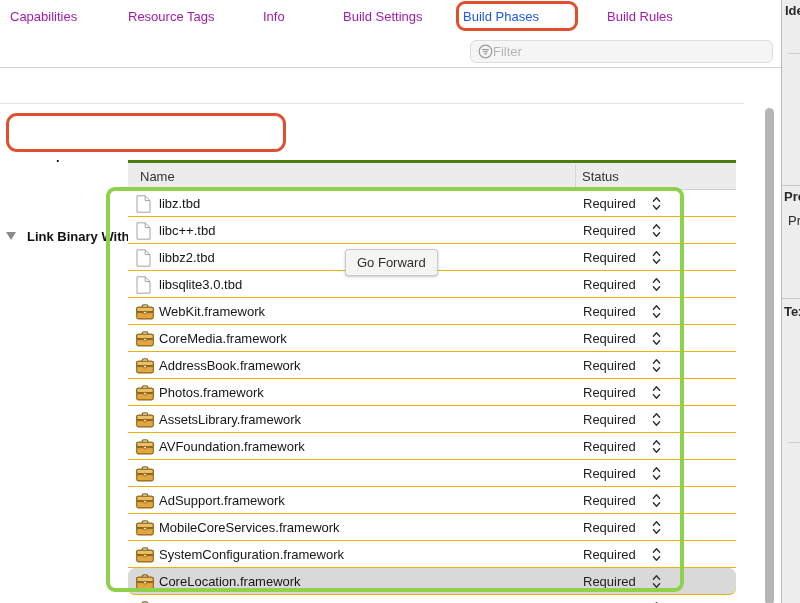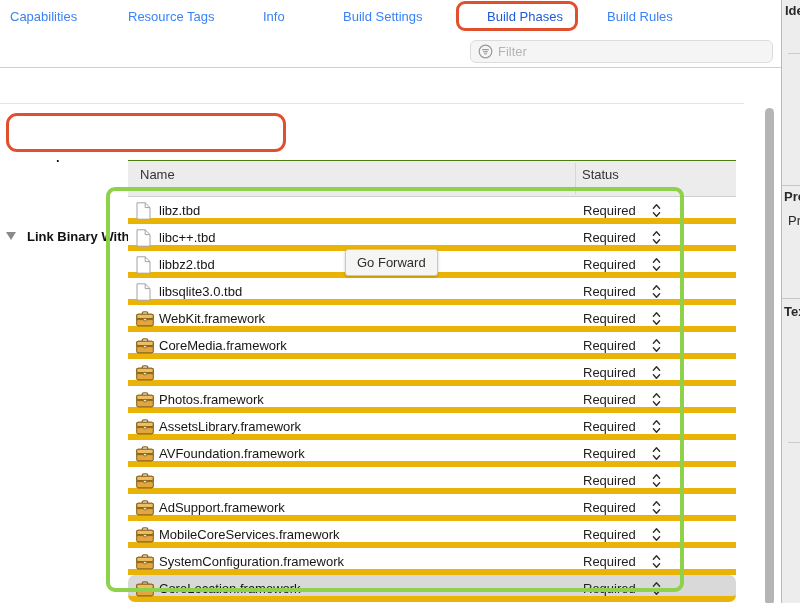--- a/index.html
+++ b/index.html
@@ -1,45 +1,45 @@
 <!DOCTYPE html>
 <html><head>
 <meta charset="utf-8">
 <style>
   html,body{margin:0;padding:0;background:#fff;}
   .stage{position:relative;width:800px;height:603px;overflow:hidden;background:#fff;
          font-family:"Liberation Sans","DejaVu Sans",sans-serif;font-size:13px;color:#1d1d1f;}
   
   .tabbar{position:absolute;left:0;top:0;width:781px;height:38px;background:#fff;border-bottom:1px solid #d9d9d9;}
-  .tab{position:absolute;top:9px;white-space:nowrap;color:#3b82f6;cursor:default;}
+  .tab{position:absolute;top:9px;white-space:nowrap;color:#a21caf;cursor:default;}
   .tab.selected{color:#1e5bd6;}
   .ring{position:absolute;border:3px solid #e0502e;border-radius:9px;pointer-events:none;box-sizing:border-box;}
   .ring-tab{left:456px;top:1px;width:122px;height:30px;}
   .ring-link{left:6px;top:113px;width:280px;height:39px;border-radius:11px;}
   
   .filterrow{position:absolute;left:0;top:38px;width:781px;height:29px;background:#fff;border-bottom:1px solid #cfcfcf;}
   .filterfield{position:absolute;left:470px;top:2px;width:303px;height:23px;background:#f5f5f5;
                border:1px solid #dcdcdc;border-radius:6px;box-sizing:border-box;display:flex;align-items:center;}
-  .filterfield .ph{color:#b4b4b4;margin-left:5px;}
+  .filterfield .ph{color:#b4b4b4;}
   .filterfield svg{margin-left:7px;flex:0 0 auto;}
   
   .sechead{position:absolute;left:0;width:744px;background:#fff;}
   .sechead .title{position:absolute;left:27px;font-weight:bold;color:#111;white-space:nowrap;}
   .tri{position:absolute;width:0;height:0;}
   .tri-right{left:9px;border-left:8px solid #8a8a8a;border-top:5px solid transparent;border-bottom:5px solid transparent;}
   .tri-down{left:6px;border-top:8px solid #8a8a8a;border-left:5px solid transparent;border-right:5px solid transparent;}
   .xbtn{position:absolute;left:722px;width:16px;height:16px;color:#5c5c5c;font-size:15px;line-height:16px;text-align:center;cursor:default;}
   .divider{position:absolute;background:#e4e4e4;height:1px;}
   
   .table{position:absolute;left:128px;top:160px;width:608px;}
-  .thead{position:relative;height:37px;background:#ececec;border-top:1px solid #4d7c0f;border-bottom:1px solid #cfcfcf;box-sizing:border-box;text-decoration:underline;}
+  .thead{position:relative;height:30px;background:#ececec;border-top:3px solid #4d7c0f;border-bottom:1px solid #cfcfcf;box-sizing:border-box;text-decoration:underline;}
   .thead .c1{position:absolute;left:12px;top:6px;color:#333;}
   .thead .c2{position:absolute;left:454px;top:6px;color:#333;}
   .thead .vdiv{position:absolute;left:447px;top:2px;bottom:2px;width:1px;background:#d6d6d6;}
-  .row{position:relative;height:27px;border-bottom:6px solid #eab308;box-sizing:border-box;background:#fff;}
+  .row{position:relative;height:27px;border-bottom:1px solid #eab308;box-sizing:border-box;background:#fff;}
   .row.selected{background:#d9d9d9;border-radius:7px;}
   .row .icn{position:absolute;left:8px;top:5px;width:18px;height:17px;}
   .row .nm{position:absolute;left:31px;top:6px;white-space:nowrap;color:#161616;}
   .row .status{position:absolute;left:455px;top:6px;color:#222;display:flex;align-items:center;gap:16px;cursor:default;}
   .row .status svg{margin-top:-1px;}
   
   .green-rect{position:absolute;left:106px;top:187px;width:578px;height:405px;border:4px solid #8ed14a;
               border-radius:9px;box-sizing:border-box;pointer-events:none;z-index:30;}
   .tooltip{position:absolute;left:345px;top:249px;height:25px;padding:0 11px;background:#f5f5f4;
            border:1px solid #c9c9c9;border-radius:3px;box-shadow:0 1px 3px rgba(0,0,0,.22);
@@ -55,21 +55,21 @@
 <body>
 
 <div class="stage">
 
   <div class="tabbar">
     <div id="tabs-host">
         <span class="tab" style="left: 10px;">Capabilities</span>
         <span class="tab" style="left: 128px;">Resource Tags</span>
         <span class="tab" style="left: 263px;">Info</span>
         <span class="tab" style="left: 343px;">Build Settings</span>
-        <span class="tab selected" style="left: 487px;">Build Phases</span>
+        <span class="tab selected" style="left: 463px;">Build Phases</span>
         <span class="tab" style="left: 607px;">Build Rules</span>
       </div>
     <div class="ring ring-tab"></div>
   </div>
 
   <div class="filterrow">
     <div class="filterfield">
       <svg width="15" height="15" viewBox="0 0 15 15">
         <circle cx="7.5" cy="7.5" r="6.3" fill="none" stroke="#9a9a9a" stroke-width="1.2"></circle>
         <line x1="4.2" y1="5.6" x2="10.8" y2="5.6" stroke="#9a9a9a" stroke-width="1.2"></line>
@@ -213,20 +213,21 @@
     <span class="icn">
       
       <svg class="g-fw" width="18" height="17" viewBox="0 0 18 17">
         <path d="M6.2 4.6 V3.4 a1.6 1.6 0 0 1 1.6-1.6 h2.4 a1.6 1.6 0 0 1 1.6 1.6 V4.6" fill="none" stroke="#8a651c" stroke-width="1.3"></path>
         <rect x="0.7" y="4.3" width="16.6" height="11.6" rx="1.6" fill="#e3a63f" stroke="#8a651c" stroke-width="1.1"></rect>
         <rect x="0.7" y="4.3" width="16.6" height="4.2" rx="1.6" fill="#edbe64" stroke="#8a651c" stroke-width="1.1"></rect>
         <line x1="0.7" y1="9.6" x2="17.3" y2="9.6" stroke="#8a651c" stroke-width="1"></line>
         <rect x="7.4" y="8.4" width="3.2" height="2.4" rx="0.6" fill="#f4e3b6" stroke="#8a651c" stroke-width="0.8"></rect>
       </svg>
     </span>
+    <span class="nm">AddressBook.framework</span>
     <span class="status">
       <span class="stxt">Required</span>
       <svg width="9" height="15" viewBox="0 0 9 15">
         <path d="M1.4 5.2 L4.5 1.8 L7.6 5.2" fill="none" stroke="#2f2f2f" stroke-width="1.4" stroke-linecap="round" stroke-linejoin="round"></path>
         <path d="M1.4 9.8 L4.5 13.2 L7.6 9.8" fill="none" stroke="#2f2f2f" stroke-width="1.4" stroke-linecap="round" stroke-linejoin="round"></path>
       </svg>
     </span>
   </div>
         <div class="row">
     <span class="icn">

